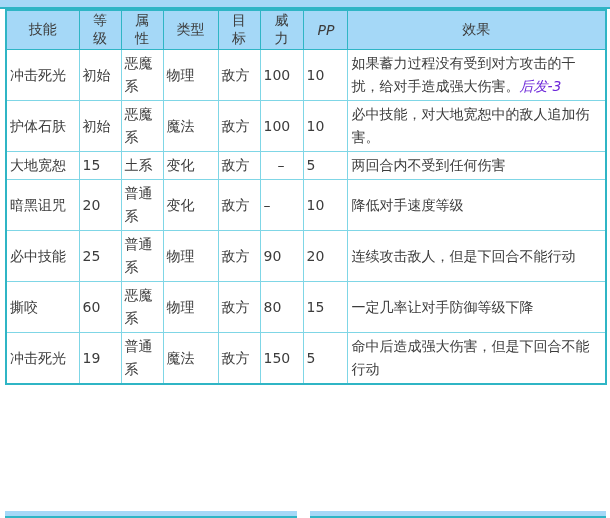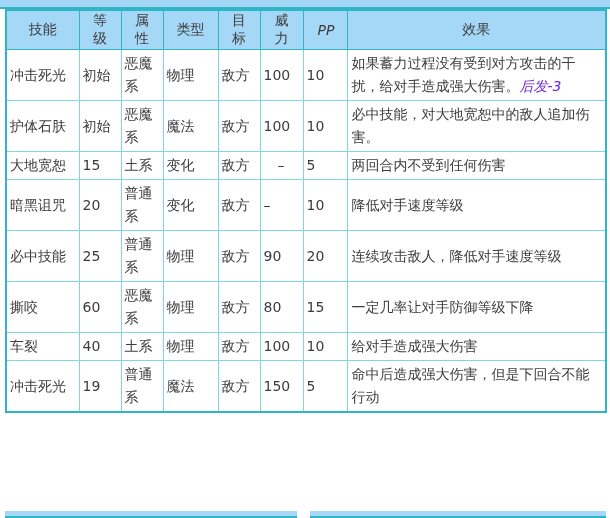--- a/index.html
+++ b/index.html
@@ -108,41 +108,31 @@
         <td class="c-effect"><span>降低对手速度等级</span></td>
       </tr>
       <tr>
         <td class="c-skill">必中技能</td>
         <td class="c-level">25</td>
         <td class="c-attribute">普通系</td>
         <td class="c-type">物理</td>
         <td class="c-target">敌方</td>
         <td class="c-power">90</td>
         <td class="c-pp">20</td>
-        <td class="c-effect"><span>连续攻击敌人，降低对手速度等级</span></td>
+        <td class="c-effect"><span>连续攻击敌人，但是下回合不能行动</span></td>
       </tr>
       <tr>
         <td class="c-skill">撕咬</td>
         <td class="c-level">60</td>
         <td class="c-attribute">恶魔系</td>
         <td class="c-type">物理</td>
         <td class="c-target">敌方</td>
         <td class="c-power">80</td>
         <td class="c-pp">15</td>
         <td class="c-effect"><span>一定几率让对手防御等级下降</span></td>
-      </tr>
-      <tr>
-        <td class="c-skill">车裂</td>
-        <td class="c-level">40</td>
-        <td class="c-attribute">土系</td>
-        <td class="c-type">物理</td>
-        <td class="c-target">敌方</td>
-        <td class="c-power">100</td>
-        <td class="c-pp">10</td>
-        <td class="c-effect"><span>给对手造成强大伤害</span></td>
       </tr>
       <tr>
         <td class="c-skill">冲击死光</td>
         <td class="c-level">19</td>
         <td class="c-attribute">普通系</td>
         <td class="c-type">魔法</td>
         <td class="c-target">敌方</td>
         <td class="c-power">150</td>
         <td class="c-pp">5</td>
         <td class="c-effect"><span>命中后造成强大伤害，但是下回合不能行动</span></td>

